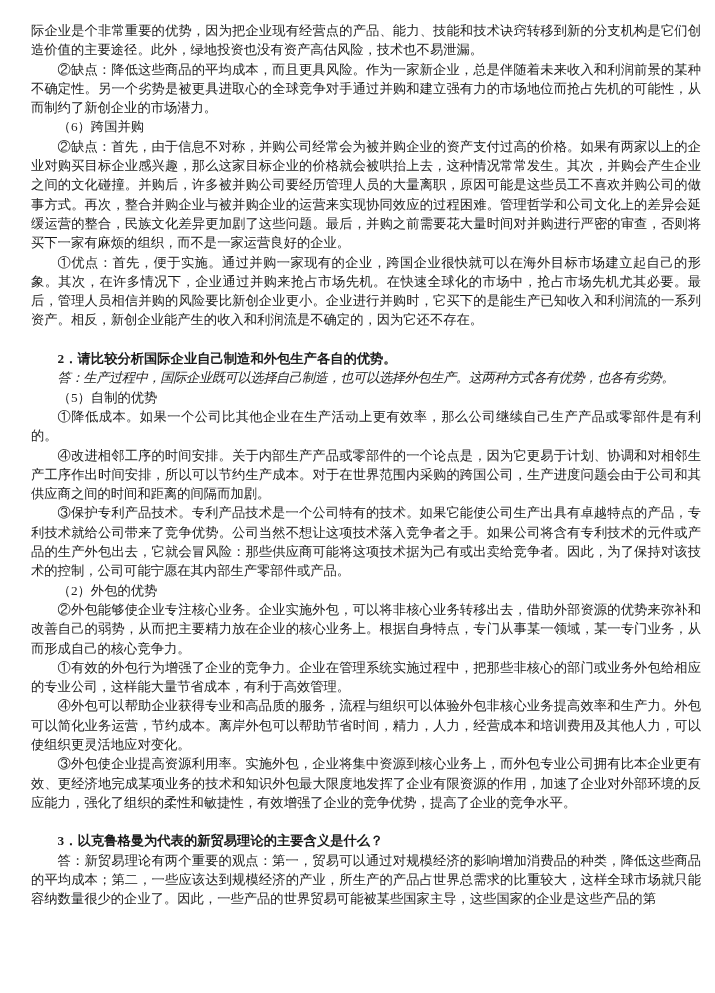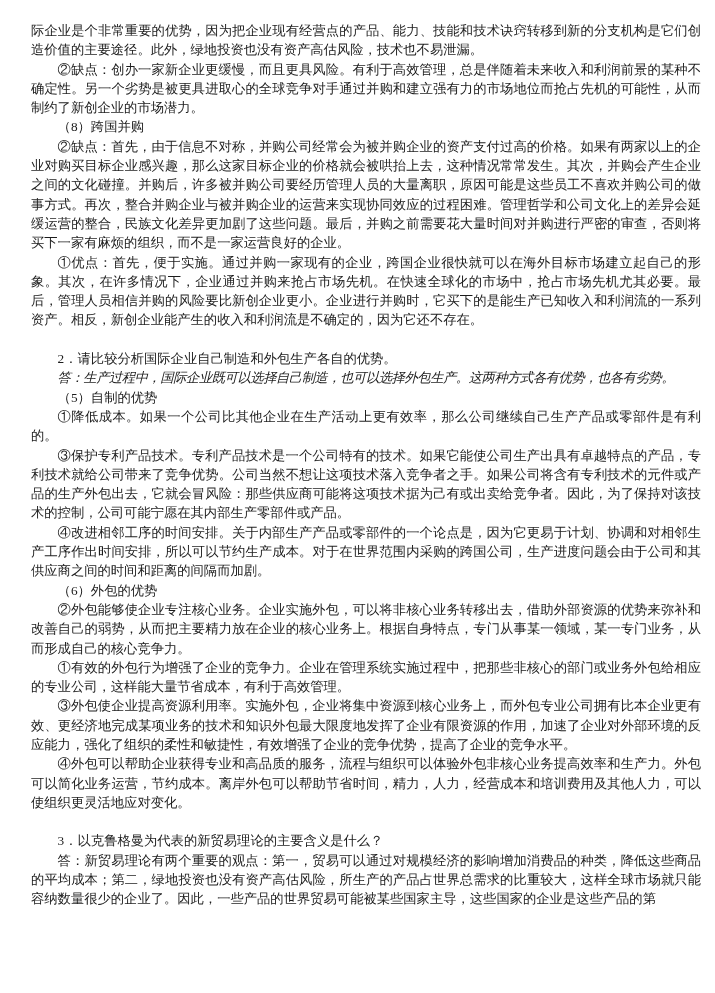--- a/index.html
+++ b/index.html
@@ -27,49 +27,49 @@
   }
   .doc p {
     margin: 0;
     padding: 0;
     text-indent: 2em;
   }
   .doc p.body-flush {
     text-indent: 0;
   }
   .doc p.question {
-    font-weight: 400;
+    font-weight: 700;
   }
   .doc p.tight {
     letter-spacing: -0.45px;
     font-style: italic;
   }
   .doc .spacer {
     height: 19.3px;
   }
 </style>
 </head>
 <body>
 
 <div class="page" style="background: rgb(255, 255, 255);">
   <div class="doc" style="color: rgb(28, 28, 28);">
       <p class="body-flush">际企业是个非常重要的优势，因为把企业现有经营点的产品、能力、技能和技术诀窍转移到新的分支机构是它们创造价值的主要途径。此外，绿地投资也没有资产高估风险，技术也不易泄漏。</p>
-      <p class="body">②缺点：创办一家新企业更缓慢，而且更具风险。有利于高效管理，总是伴随着未来收入和利润前景的某种不确定性。另一个劣势是被更具进取心的全球竞争对手通过并购和建立强有力的市场地位而抢占先机的可能性，从而制约了新创企业的市场潜力。</p>
-      <p class="body">（8）跨国并购</p>
+      <p class="body">②缺点：降低这些商品的平均成本，而且更具风险。作为一家新企业，总是伴随着未来收入和利润前景的某种不确定性。另一个劣势是被更具进取心的全球竞争对手通过并购和建立强有力的市场地位而抢占先机的可能性，从而制约了新创企业的市场潜力。</p>
+      <p class="body">（6）跨国并购</p>
       <p class="body">②缺点：首先，由于信息不对称，并购公司经常会为被并购企业的资产支付过高的价格。如果有两家以上的企业对购买目标企业感兴趣，那么这家目标企业的价格就会被哄抬上去，这种情况常常发生。其次，并购会产生企业之间的文化碰撞。并购后，许多被并购公司要经历管理人员的大量离职，原因可能是这些员工不喜欢并购公司的做事方式。再次，整合并购企业与被并购企业的运营来实现协同效应的过程困难。管理哲学和公司文化上的差异会延缓运营的整合，民族文化差异更加剧了这些问题。最后，并购之前需要花大量时间对并购进行严密的审查，否则将买下一家有麻烦的组织，而不是一家运营良好的企业。</p>
       <p class="body">①优点：首先，便于实施。通过并购一家现有的企业，跨国企业很快就可以在海外目标市场建立起自己的形象。其次，在许多情况下，企业通过并购来抢占市场先机。在快速全球化的市场中，抢占市场先机尤其必要。最后，管理人员相信并购的风险要比新创企业更小。企业进行并购时，它买下的是能生产已知收入和利润流的一系列资产。相反，新创企业能产生的收入和利润流是不确定的，因为它还不存在。</p>
       <div class="spacer"></div>
       <p class="question">2．请比较分析国际企业自己制造和外包生产各自的优势。</p>
       <p class="body tight">答：生产过程中，国际企业既可以选择自己制造，也可以选择外包生产。这两种方式各有优势，也各有劣势。</p>
       <p class="body">（5）自制的优势</p>
       <p class="body">①降低成本。如果一个公司比其他企业在生产活动上更有效率，那么公司继续自己生产产品或零部件是有利的。</p>
+      <p class="body">④改进相邻工序的时间安排。关于内部生产产品或零部件的一个论点是，因为它更易于计划、协调和对相邻生产工序作出时间安排，所以可以节约生产成本。对于在世界范围内采购的跨国公司，生产进度问题会由于公司和其供应商之间的时间和距离的间隔而加剧。</p>
       <p class="body">③保护专利产品技术。专利产品技术是一个公司特有的技术。如果它能使公司生产出具有卓越特点的产品，专利技术就给公司带来了竞争优势。公司当然不想让这项技术落入竞争者之手。如果公司将含有专利技术的元件或产品的生产外包出去，它就会冒风险：那些供应商可能将这项技术据为己有或出卖给竞争者。因此，为了保持对该技术的控制，公司可能宁愿在其内部生产零部件或产品。</p>
-      <p class="body">④改进相邻工序的时间安排。关于内部生产产品或零部件的一个论点是，因为它更易于计划、协调和对相邻生产工序作出时间安排，所以可以节约生产成本。对于在世界范围内采购的跨国公司，生产进度问题会由于公司和其供应商之间的时间和距离的间隔而加剧。</p>
-      <p class="body">（6）外包的优势</p>
+      <p class="body">（2）外包的优势</p>
       <p class="body">②外包能够使企业专注核心业务。企业实施外包，可以将非核心业务转移出去，借助外部资源的优势来弥补和改善自己的弱势，从而把主要精力放在企业的核心业务上。根据自身特点，专门从事某一领域，某一专门业务，从而形成自己的核心竞争力。</p>
       <p class="body">①有效的外包行为增强了企业的竞争力。企业在管理系统实施过程中，把那些非核心的部门或业务外包给相应的专业公司，这样能大量节省成本，有利于高效管理。</p>
+      <p class="body">④外包可以帮助企业获得专业和高品质的服务，流程与组织可以体验外包非核心业务提高效率和生产力。外包可以简化业务运营，节约成本。离岸外包可以帮助节省时间，精力，人力，经营成本和培训费用及其他人力，可以使组织更灵活地应对变化。</p>
       <p class="body">③外包使企业提高资源利用率。实施外包，企业将集中资源到核心业务上，而外包专业公司拥有比本企业更有效、更经济地完成某项业务的技术和知识外包最大限度地发挥了企业有限资源的作用，加速了企业对外部环境的反应能力，强化了组织的柔性和敏捷性，有效增强了企业的竞争优势，提高了企业的竞争水平。</p>
-      <p class="body">④外包可以帮助企业获得专业和高品质的服务，流程与组织可以体验外包非核心业务提高效率和生产力。外包可以简化业务运营，节约成本。离岸外包可以帮助节省时间，精力，人力，经营成本和培训费用及其他人力，可以使组织更灵活地应对变化。</p>
       <div class="spacer"></div>
       <p class="question">3．以克鲁格曼为代表的新贸易理论的主要含义是什么？</p>
-      <p class="body">答：新贸易理论有两个重要的观点：第一，贸易可以通过对规模经济的影响增加消费品的种类，降低这些商品的平均成本；第二，绿地投资也没有资产高估风险，所生产的产品占世界总需求的比重较大，这样全球市场就只能容纳数量很少的企业了。因此，一些产品的世界贸易可能被某些国家主导，这些国家的企业是这些产品的第</p>
+      <p class="body">答：新贸易理论有两个重要的观点：第一，贸易可以通过对规模经济的影响增加消费品的种类，降低这些商品的平均成本；第二，一些应该达到规模经济的产业，所生产的产品占世界总需求的比重较大，这样全球市场就只能容纳数量很少的企业了。因此，一些产品的世界贸易可能被某些国家主导，这些国家的企业是这些产品的第</p>
     </div>
 </div>
 
 </body></html>

